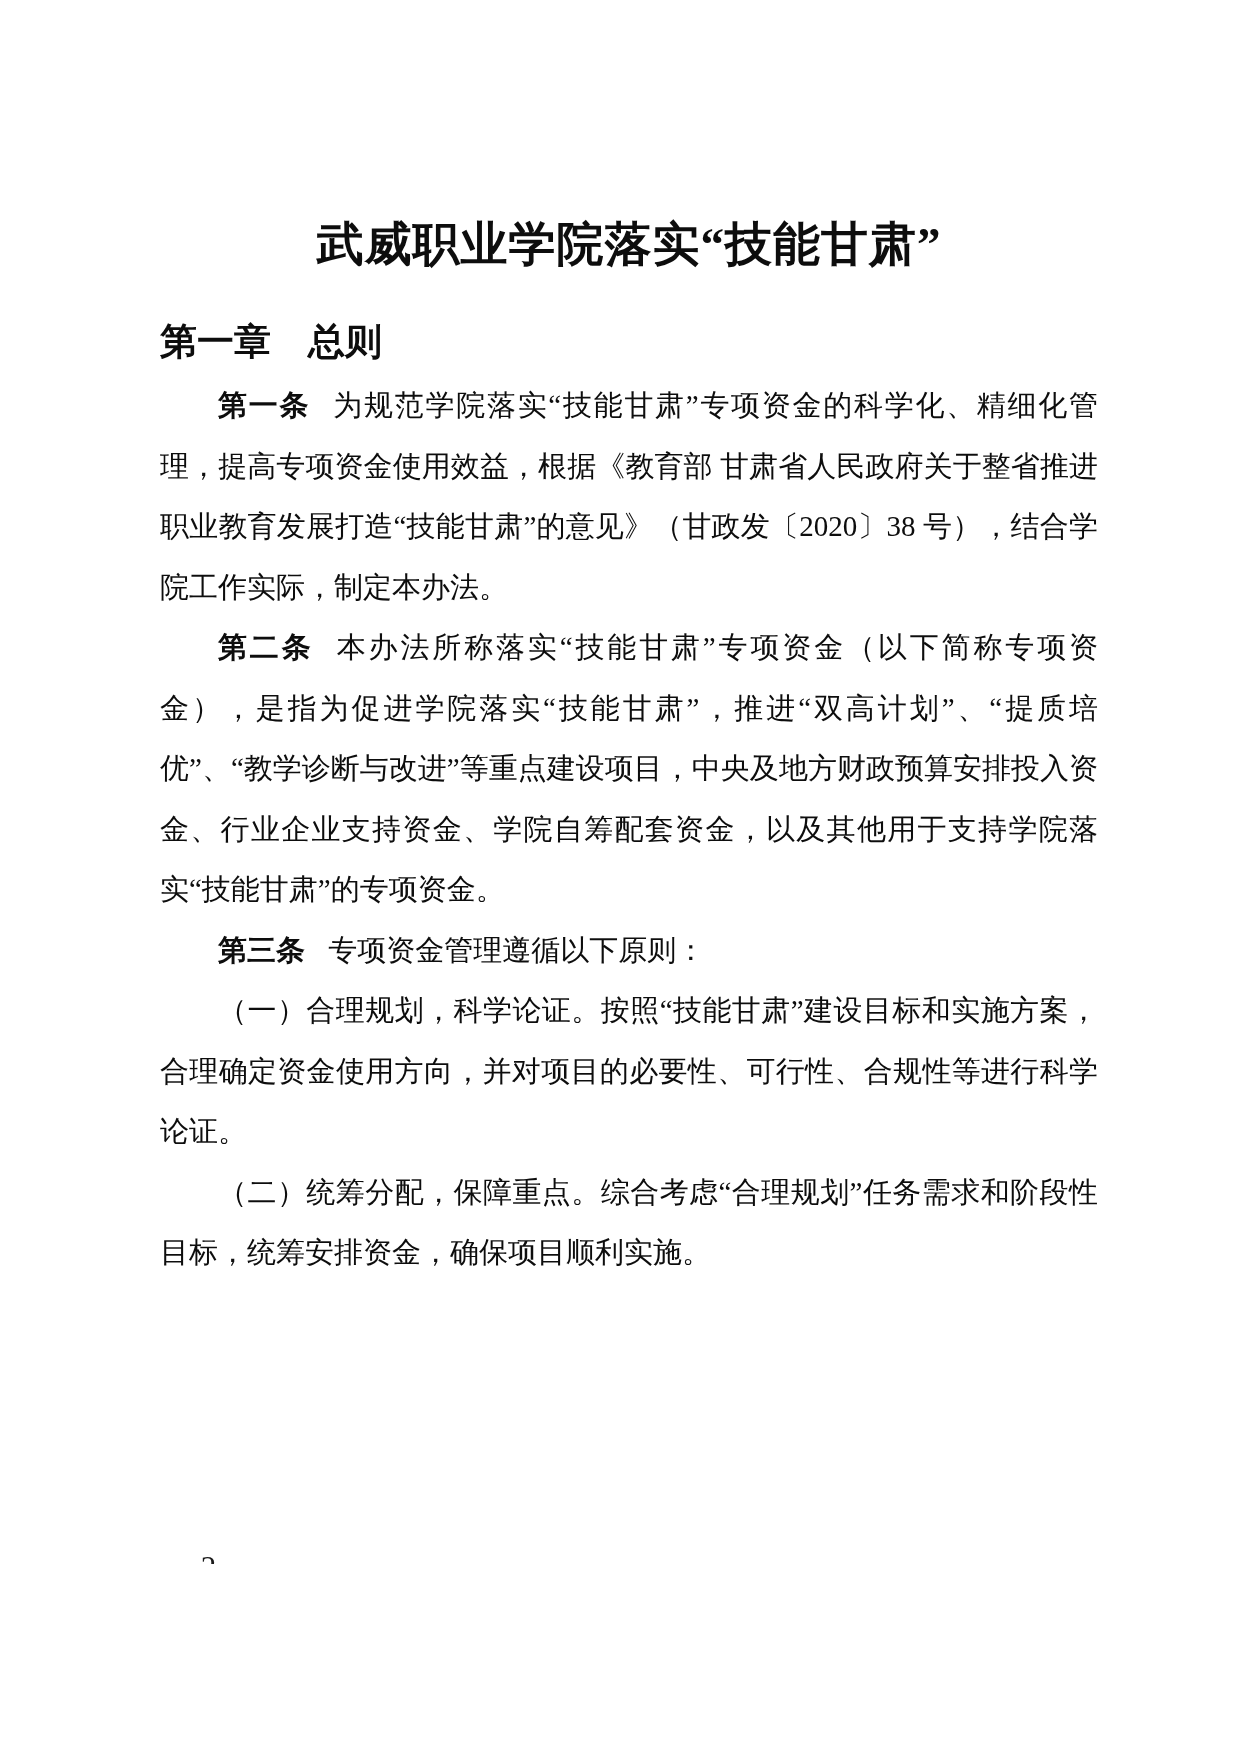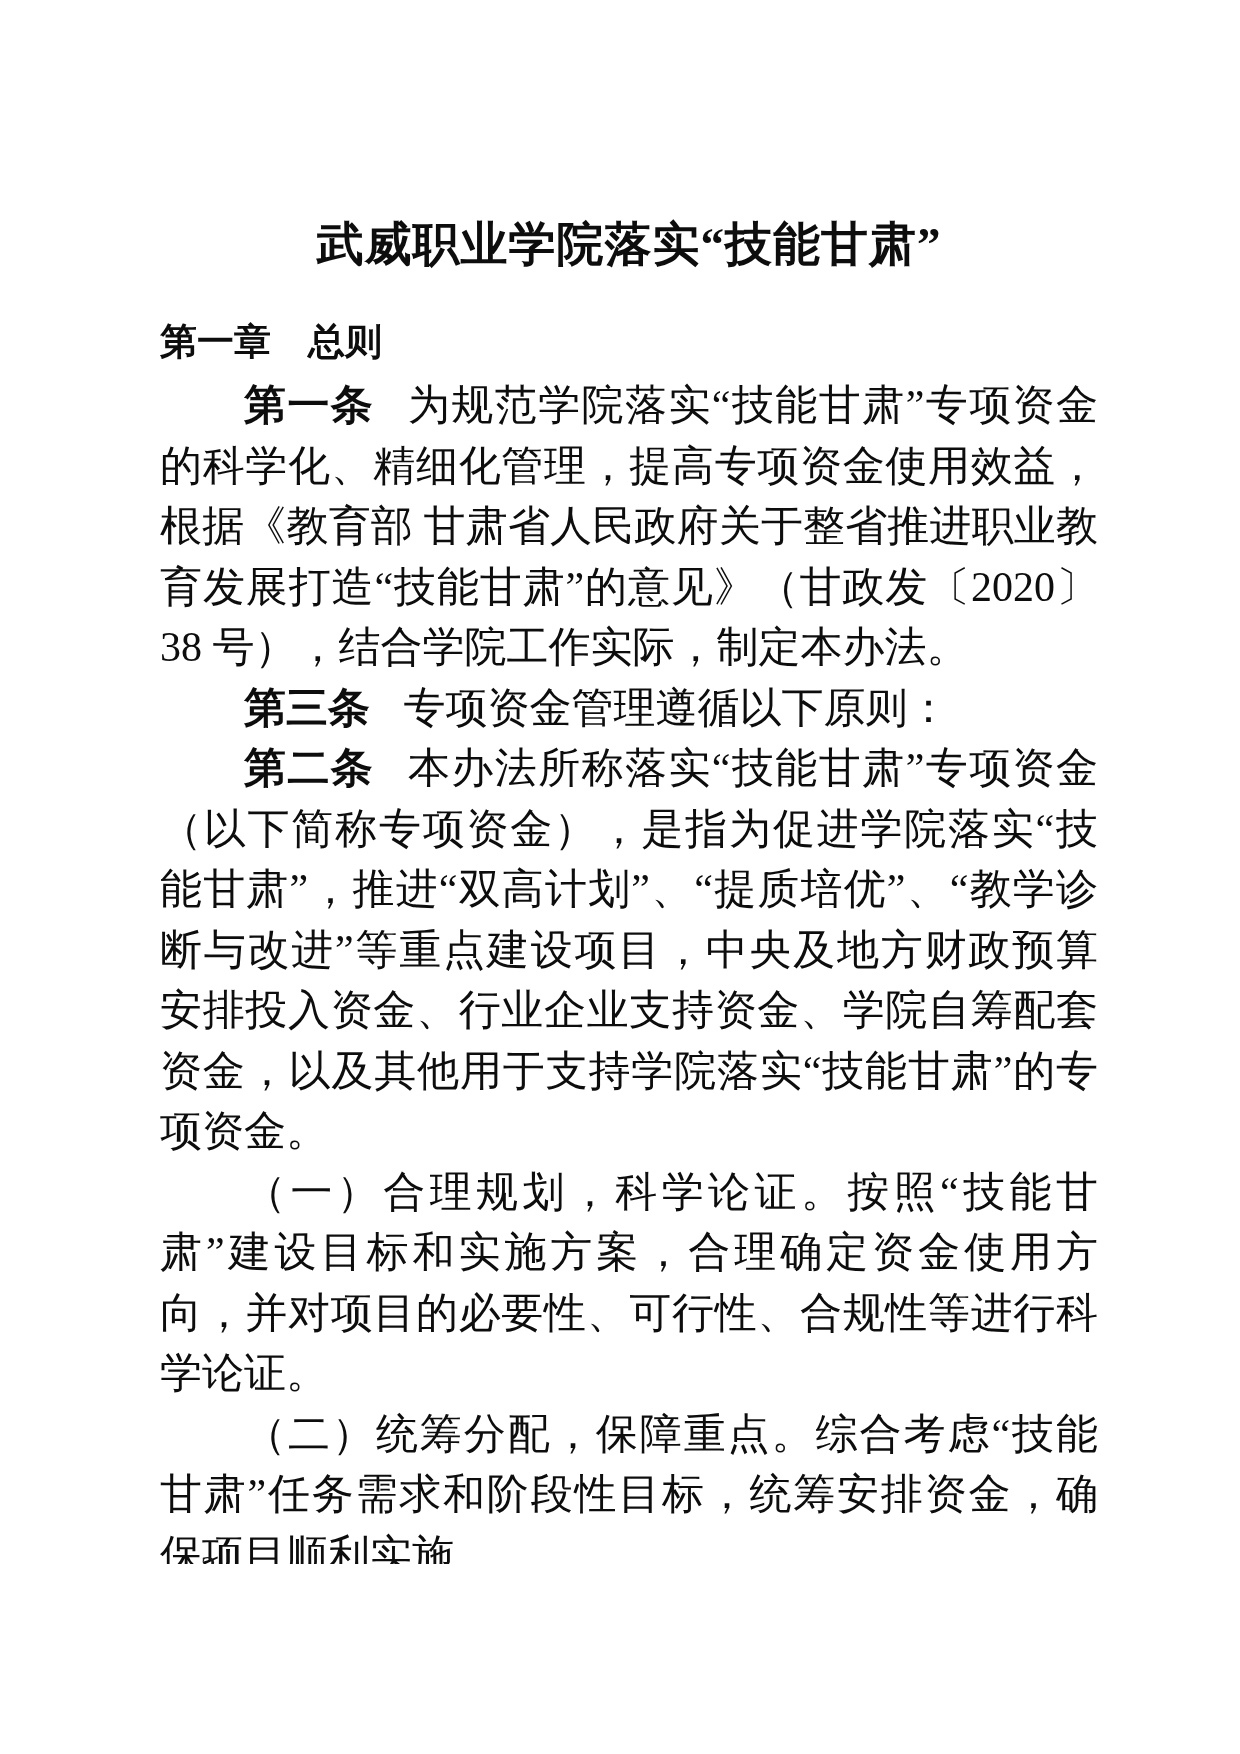--- a/index.html
+++ b/index.html
@@ -40,21 +40,21 @@
     font-family: "Liberation Sans", "DejaVu Sans", sans-serif;
   }
   .chapter-heading.first {
     margin-top: 30px;
   }
   .chapter-heading.second {
     margin-top: 0;
   }
   .body-text {
     margin-top: 3px;
-    font-size: 42px;
+    font-size: 29px;
     line-height: 60.5px;
     text-align: justify;
     font-family: "Liberation Serif", "DejaVu Serif", serif;
   }
   .body-text p {
     margin: 0;
     padding: 0;
     text-indent: 2em;
   }
   .para-label {
@@ -86,27 +86,27 @@
     <h1 class="doc-title">
       <span class="title-line">武威职业学院落实“技能甘肃”</span>
     </h1>
 
     <h2 class="chapter-heading first">第一章　总则</h2>
 
     <div class="body-text">
 
       <p><span class="para-label">第一条</span><span>为规范学院落实“技能甘肃”专项资金的科学化、精细化管理，提高专项资金使用效益，根据《教育部 甘肃省人民政府关于整省推进职业教育发展打造“技能甘肃”的意见》（甘政发〔2020〕38 号），结合学院工作实际，制定本办法。</span></p>
 
+      <p><span class="para-label">第二条</span><span>本办法所称落实“技能甘肃”专项资金（以下简称专项资金），是指为促进学院落实“技能甘肃”，推进“双高计划”、“提质培优”、“教学诊断与改进”等重点建设项目，中央及地方财政预算安排投入资金、行业企业支持资金、学院自筹配套资金，以及其他用于支持学院落实“技能甘肃”的专项资金。</span></p>
+
       <p><span class="para-label">第三条</span><span>专项资金管理遵循以下原则：</span></p>
-
-      <p><span class="para-label">第二条</span><span>本办法所称落实“技能甘肃”专项资金（以下简称专项资金），是指为促进学院落实“技能甘肃”，推进“双高计划”、“提质培优”、“教学诊断与改进”等重点建设项目，中央及地方财政预算安排投入资金、行业企业支持资金、学院自筹配套资金，以及其他用于支持学院落实“技能甘肃”的专项资金。</span></p>
 
       <p><span>（一）合理规划，科学论证。按照“技能甘肃”建设目标和实施方案，合理确定资金使用方向，并对项目的必要性、可行性、合规性等进行科学论证。</span></p>
 
-      <p><span>（二）统筹分配，保障重点。综合考虑“技能甘肃”任务需求和阶段性目标，统筹安排资金，确保项目顺利实施。</span></p>
+      <p><span>（二）统筹分配，保障重点。综合考虑“合理规划”任务需求和阶段性目标，统筹安排资金，确保项目顺利实施。</span></p>
 
 
     </div>
 
 
   </div>
 
   <div class="page-number">— 2 —</div>
 </div>
 

